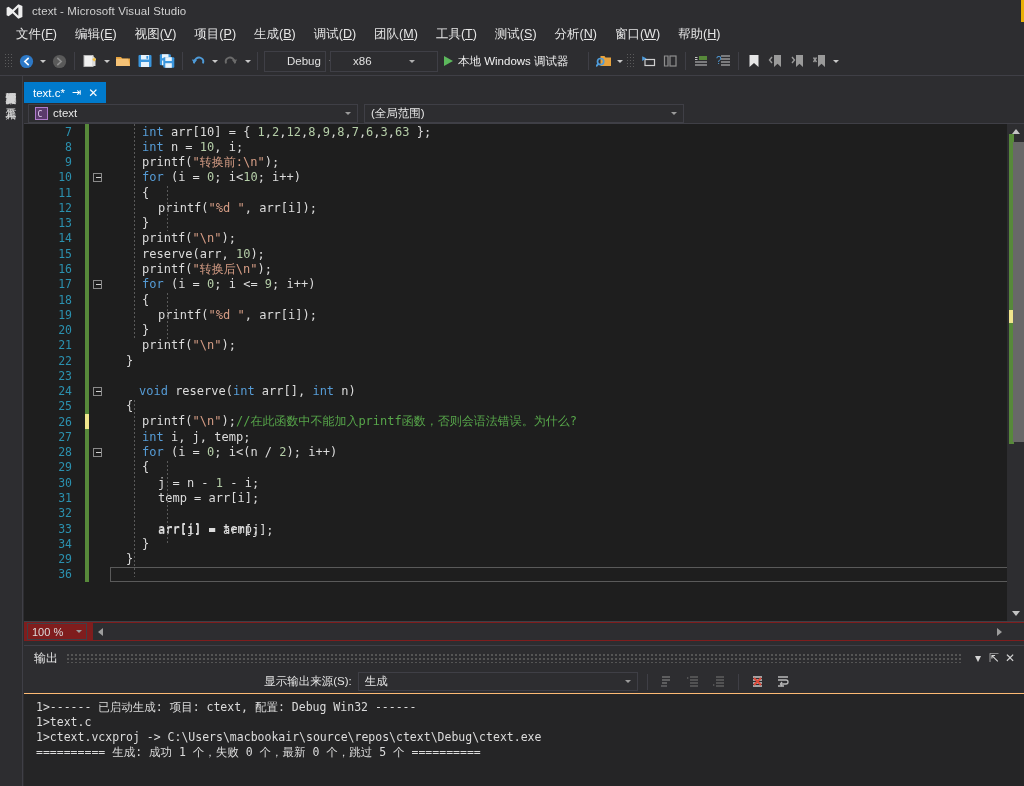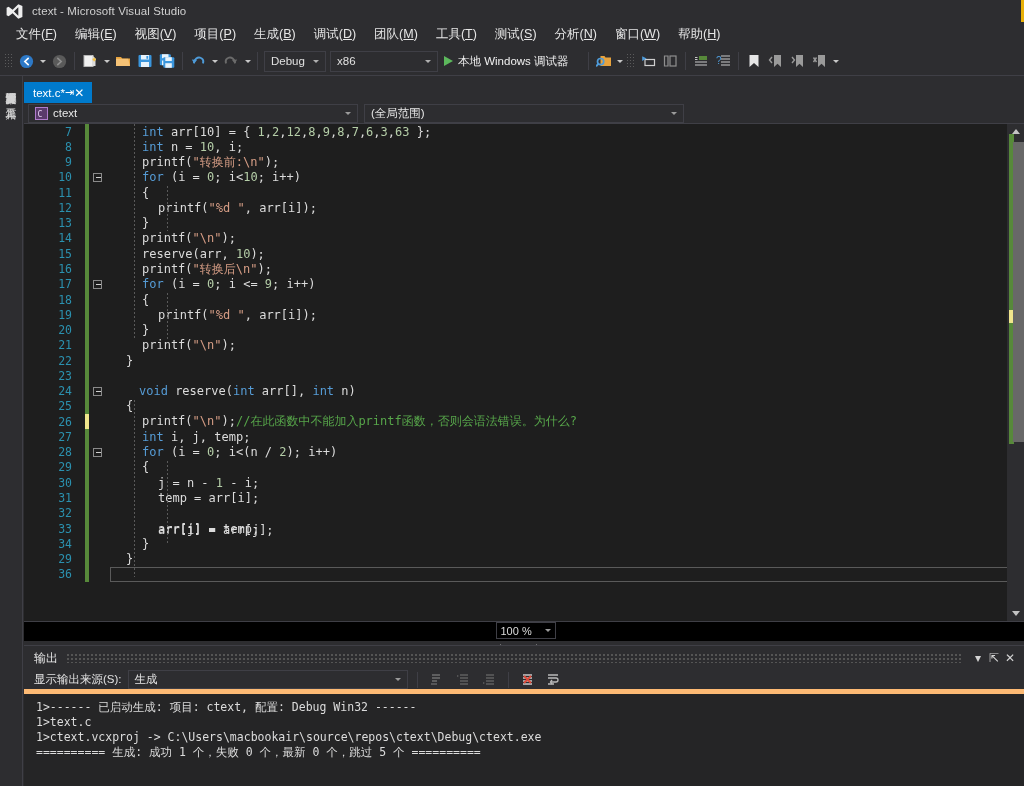--- a/index.html
+++ b/index.html
@@ -43,21 +43,21 @@
     background-image:radial-gradient(#6a6a6a 40%, transparent 41%);
     background-size:3px 3px; opacity:.75;}
   .tb-btn{ width:22px;height:22px;display:flex;align-items:center;justify-content:center;
     border-radius:2px; cursor:default;}
   .tb-arrow{ width:11px;height:22px;display:flex;align-items:center;justify-content:center;}
   .tb-arrow::after{ content:""; border-left:3.5px solid transparent;border-right:3.5px solid transparent;
     border-top:3.5px solid #c8c8c8; }
   .tb-sep{ width:1px;height:18px;background:#3f3f46;margin:0 4px;}
   .combo{
     height:21px; background:#2d2d30; border:1px solid #3f3f46; color:#e0e0e0;
-    font-size:11.5px; display:flex;align-items:center; padding:0 6px; position:relative;
+    font-size:11.5px; display:flex;align-items:center; padding:0 22px; position:relative;
     margin:0 2px;
   }
   .combo .cval{flex:1; white-space:nowrap;}
   .combo .carat{ margin-left:8px; border-left:3.5px solid transparent;border-right:3.5px solid transparent;
     border-top:3.5px solid #b0b0b0; }
   .combo.debug{ width:62px;}
   .combo.plat{ width:108px;}
   .run-btn{ display:flex;align-items:center; gap:5px; height:22px; padding:0 6px 0 4px; font-size:11.5px;color:#efefef;}
   .play{ width:0;height:0;border-left:9px solid #5cb85c;border-top:5.5px solid transparent;border-bottom:5.5px solid transparent;}
 
@@ -72,21 +72,21 @@
     padding:8px 5px; cursor:default; white-space:nowrap;
   }
 
   
   .tabstrip{
     position:absolute; left:24px; top:82px; right:0; height:21px;
     background:#2d2d30; display:flex; align-items:flex-end;
   }
   .doctab{
     height:21px; background:#007acc; color:#fff; font-size:11.5px;
-    display:flex;align-items:center; padding:0 8px 0 9px; cursor:default;
+    display:flex;align-items:center; gap:7px; padding:0 8px 0 9px; cursor:default;
   }
   .pin-ic{ font-size:11px; color:#fff; transform:rotate(0deg);}
   .close-ic{ font-size:12px; color:#fff; line-height:1;}
 
   
   .navbar{
     position:absolute; left:24px; top:103px; right:0; height:21px; background:#2d2d30;
     display:flex; align-items:center; border-bottom:1px solid #3f3f46;
   }
   .navcombo{
@@ -148,22 +148,22 @@
   .vscroll .overview{position:absolute; left:2px; top:10px; width:5px; height:310px;background:#57893a;}
   .vscroll .ovyellow{position:absolute; left:2px; top:186px; width:5px; height:13px;background:#f0e68c;}
   .vscroll .thumb{position:absolute; right:0; top:18px; width:11px; height:300px; background:#686868;}
   .vs-arrow{position:absolute;left:0;width:17px;height:15px;display:flex;align-items:center;justify-content:center;}
   .vs-arrow.up{top:0}.vs-arrow.down{bottom:0}
   .tri-up{border-left:4px solid transparent;border-right:4px solid transparent;border-bottom:5px solid #c3c3c3;}
   .tri-dn{border-left:4px solid transparent;border-right:4px solid transparent;border-top:5px solid #c3c3c3;}
 
   
   .statusrow{
-    position:absolute; left:24px; top:621px; right:0; height:20px; background:#000000;
-    display:flex; align-items:center; border-top:1px solid #3f3f46;flex-direction:column;
+    position:absolute; left:24px; top:621px; right:0; height:20px; background:#7f1d1d;
+    display:flex; align-items:center; border-top:1px solid #3f3f46;
   }
   .zoomcombo{
     width:60px;height:17px;border:1px solid #3f3f46;display:flex;align-items:center;
     font-size:11px;color:#dcdcdc;padding:0 4px;margin-left:3px;
   }
   .zoomcombo .cv{flex:1}
   .hscroll{ position:relative; flex:1; height:17px; margin-left:6px; background:#2d2d30;}
   .hs-arrow{position:absolute;top:0;width:15px;height:17px;display:flex;align-items:center;justify-content:center;}
   .tri-l{border-top:4px solid transparent;border-bottom:4px solid transparent;border-right:5px solid #9d9d9d;}
   .tri-r{border-top:4px solid transparent;border-bottom:4px solid transparent;border-left:5px solid #9d9d9d;}
@@ -175,21 +175,22 @@
   }
   .out-head{
     height:24px; display:flex; align-items:center; padding-left:10px; position:relative;
   }
   .out-title{ font-size:12px; color:#e6e6e6;}
   .out-dots{ flex:1; height:10px; margin:0 8px;
     background-image:radial-gradient(#555 40%,transparent 41%); background-size:4px 4px;}
   .out-hbtn{width:16px;height:18px;display:flex;align-items:center;justify-content:center;color:#d4d4d4;font-size:12px;}
   .out-toolbar{
     height:24px; display:flex; align-items:center; padding-left:10px; gap:6px;
-    border-bottom:5px solid #fdba74;
+    border-bottom:1px solid #fdba74;
+    justify-content:center;
   }
   .out-lbl{font-size:11.5px;color:#e2e2e2;}
   .srccombo{
     width:280px;height:19px;border:1px solid #3f3f46;background:#2d2d30;display:flex;align-items:center;
     font-size:11.5px;color:#e6e6e6;padding:0 6px;
   }
   .srccombo .cv{flex:1}
   .ot-btn{width:20px;height:20px;display:flex;align-items:center;justify-content:center;}
   .ot-sep{width:1px;height:16px;background:#3f3f46;margin:0 3px;}
   .out-body{

